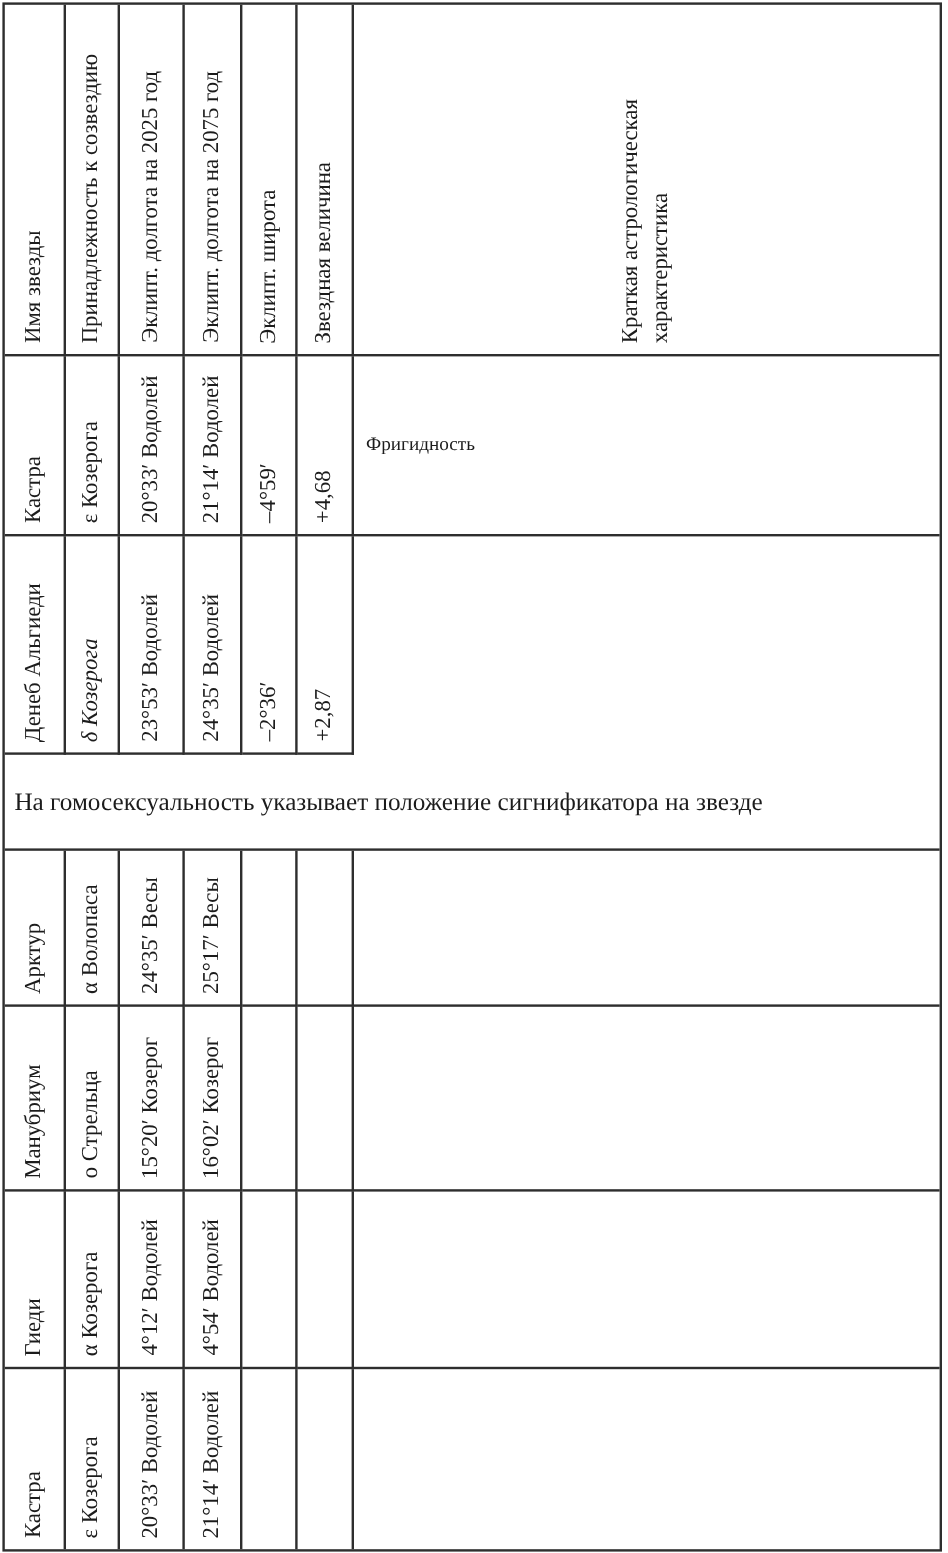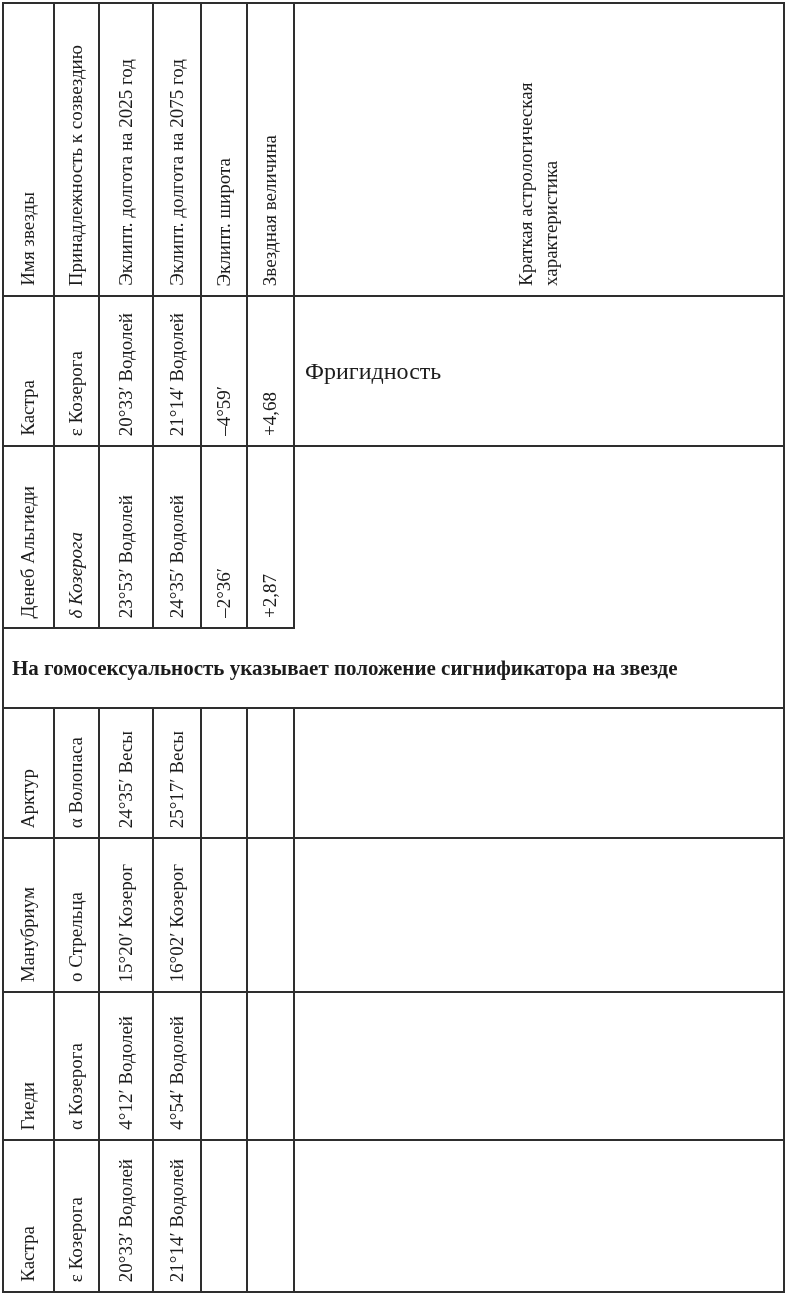--- a/index.html
+++ b/index.html
@@ -47,30 +47,30 @@
     font-size: 19px;
     line-height: 1.3;
     white-space: normal;
   }
   .italic { font-style: italic; }
   
   .hcell {
     display: flex;
     align-items: center;
     padding: 6px 14px 6px 10px;
-    font-size: 24px;
+    font-size: 16px;
     line-height: 28px;
   }
   
   .note-cell {
     grid-column: 1 / -1;
     display: flex;
     align-items: center;
     padding-left: 8px;
-    font-weight: bold;
+    font-weight: normal;
     font-size: 21px;
     border-bottom: 2px solid #2e2e2e;
     box-sizing: border-box;
   }
 </style>
 </head>
 <body>
 
 <div class="star-table">
 

